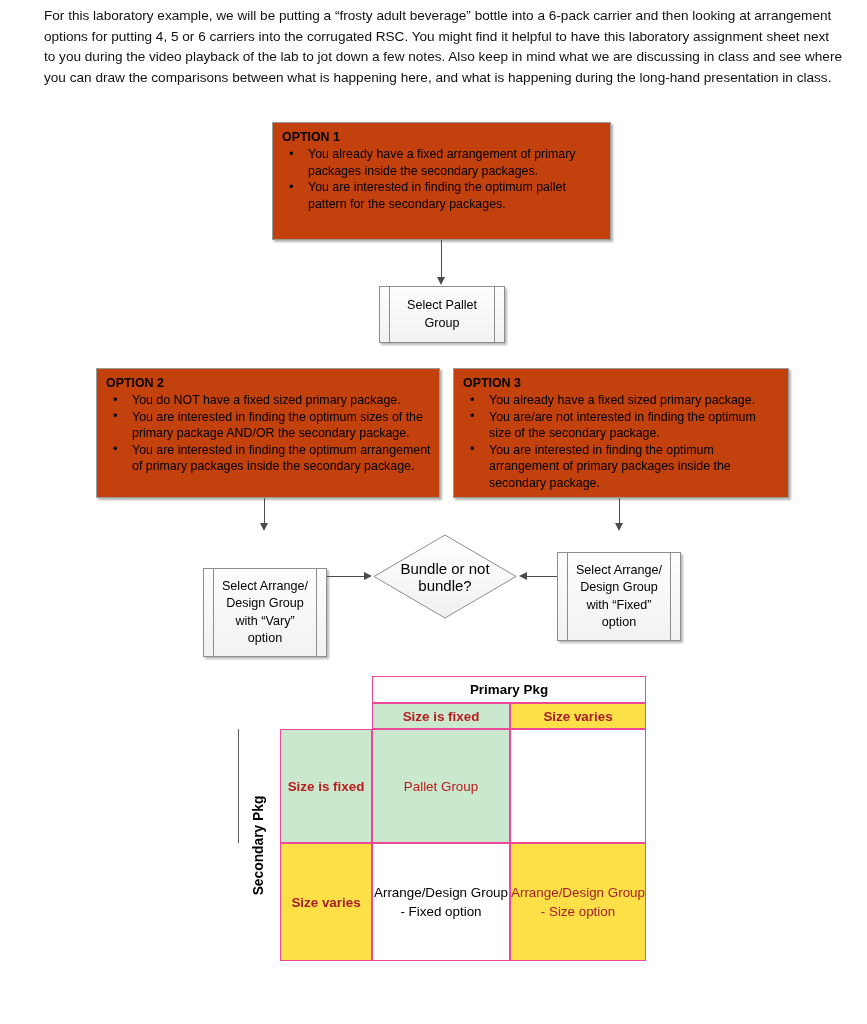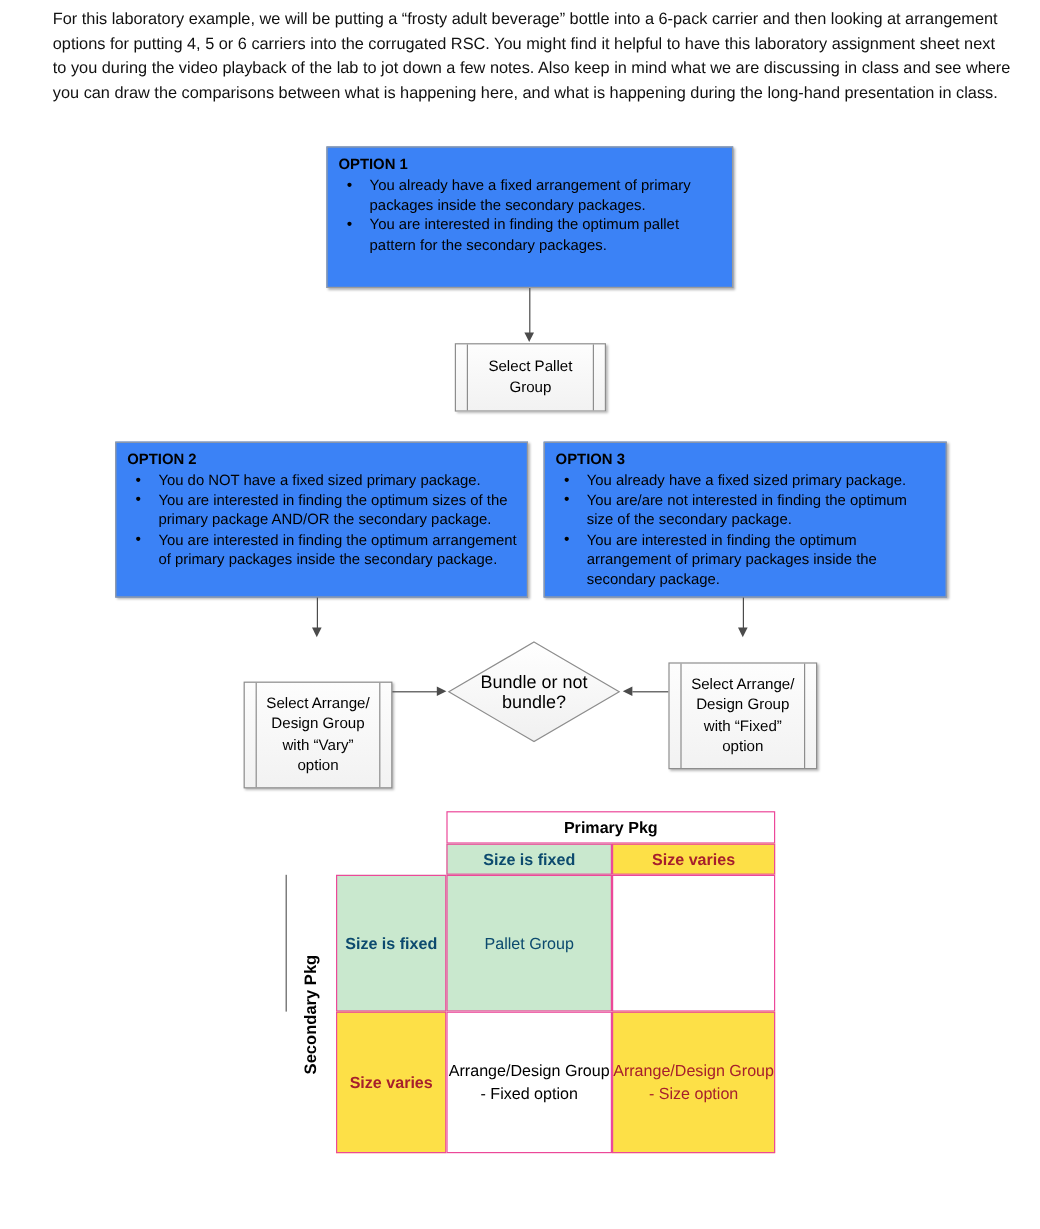--- a/index.html
+++ b/index.html
@@ -26,21 +26,21 @@
     line-height: 20.5px;
     text-align: left;
     color: #111111;
   }
 
   
   .option-box {
     position: absolute;
     box-sizing: border-box;
     border: 1px solid #9b9b9b;
-    background: #3b82f6;
+    background: #c2410c;
     box-shadow: 1.5px 1.5px 2px rgba(0,0,0,0.30);
     padding: 6px 8px 7px 9px;
   }
   .option-title {
     font-size: 12.4px;
     font-weight: bold;
     line-height: 16px;
     margin-bottom: 1px;
   }
   .option-list {
@@ -165,21 +165,21 @@
     display: flex;
     align-items: center;
     justify-content: center;
     text-align: center;
     font-size: 13.4px;
     line-height: 19px;
   }
   .green-fill { background: #c9e8ce; }
   .pink-fill  { background: #fde047; }
   .white-fill { background: #ffffff; }
-  .green-text { color: #0c4a6e; }
+  .green-text { color: #b91c1c; }
   .red-text   { color: #a61f2c; }
   .bold { font-weight: bold; }
 
   
   #mx-primary-header { left: 136px; top: 0px;   width: 274px; height: 27px; }
   #mx-col-fixed      { left: 136px; top: 27px;  width: 138px; height: 26px; }
   #mx-col-varies     { left: 274px; top: 27px;  width: 136px; height: 26px; }
   #mx-row-fixed      { left: 44px;  top: 53px;  width: 92px;  height: 114px; }
   #mx-row-varies     { left: 44px;  top: 167px; width: 92px;  height: 118px; }
   #mx-cell-ff        { left: 136px; top: 53px;  width: 138px; height: 114px; }

